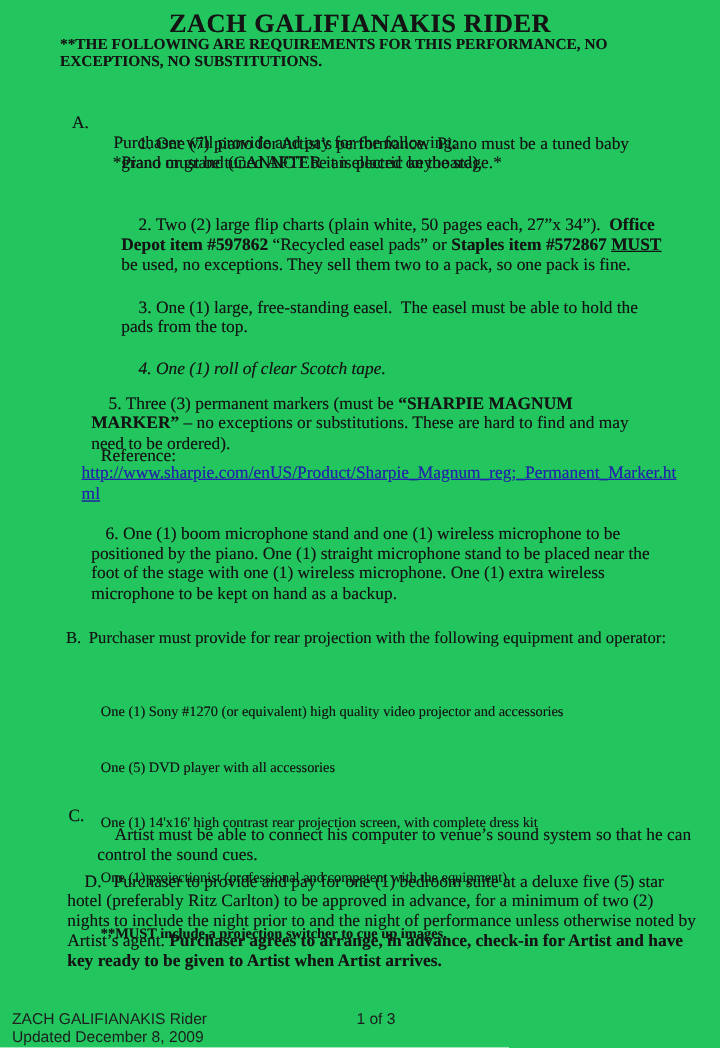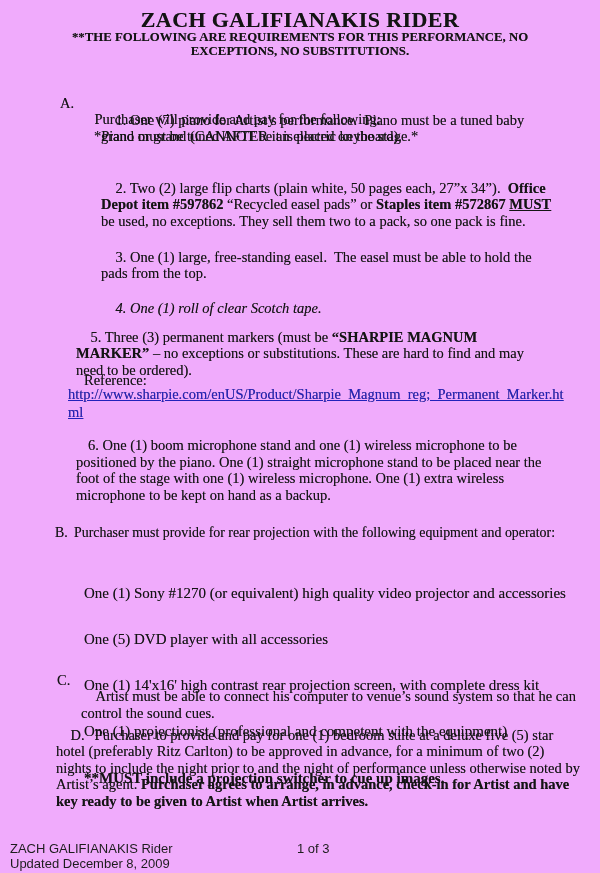--- a/index.html
+++ b/index.html
@@ -1,23 +1,23 @@
 <!DOCTYPE html>
 <html><head>
 <meta charset="utf-8">
 <style>
   html,body{margin:0;padding:0;background:#ffffff;}
   .page{
-    position:relative;width:600px;height:873px;background:#f0abfc;
+    position:relative;width:600px;height:873px;background:#22c55e;
     font-family:"Liberation Serif",serif;color:#141414;overflow:hidden;
     text-shadow:0 0 .4px rgba(30,30,30,.55);
   }
   .abs{position:absolute;}
   .doc-title{top:7px;left:0;width:600px;text-align:center;font-size:22px;font-weight:bold;letter-spacing:.4px;}
-  .doc-subtitle{top:31px;left:50px;width:500px;text-align:center;font-size:12.8px;font-weight:bold;line-height:13.8px;white-space:pre-wrap;}
+  .doc-subtitle{top:31px;left:50px;width:500px;font-size:12.8px;font-weight:bold;line-height:13.8px;white-space:pre-wrap;}
   .body-text{font-size:14.5px;line-height:16.6px;white-space:pre-wrap;}
   .sec-label{position:absolute;}
   .b{font-weight:bold;}
   .u{text-decoration:underline;}
   
   .sec-a-head{top:78px;left:80px;width:480px;}
   .sec-a-head .sec-label{left:-20px;}
   .hang{text-indent:-13px;}
   .item-1{top:95px;left:101px;width:452px;}
   .piano-note{top:128px;left:94px;width:480px;}
@@ -25,21 +25,21 @@
   .item-3{top:232px;left:101px;width:455px;}
   .item-4{top:283px;left:101px;width:455px;font-style:italic;}
   .item-5{top:312px;left:76px;width:476px;text-indent:12px;}
   .reference-line{top:372px;left:84px;width:480px;}
   .link-block{top:385px;left:68px;width:499px;}
   .doc-link{color:#2222bb;text-decoration:underline;word-break:break-all;font-size:14.5px;line-height:16.6px;}
   .item-6{top:437px;left:76px;width:492px;text-indent:12px;}
   
   .sec-b-head{top:525px;left:74px;white-space:nowrap;font-size:13.9px;}
   .sec-b-head .sec-label{left:-19px;}
-  .equip-list{top:555px;left:84px;width:500px;font-size:15px;line-height:15.4px;white-space:pre-wrap;}
+  .equip-list{top:555px;left:84px;width:500px;font-size:12px;line-height:15.4px;white-space:pre-wrap;}
   
   .sec-c{top:655px;left:81px;width:502px;}
   .sec-c .sec-label{left:-24px;}
   
   .sec-d{top:710px;left:56px;width:524px;}
   .sec-d .sec-label-inline{margin-right:10px;}
   
   .footer{font-family:"Liberation Sans",sans-serif;font-size:13px;line-height:15px;text-shadow:none;color:#1d1d1d;}
   .footer-left{top:841px;left:10px;width:280px;}
   .footer-page{top:841px;left:297px;width:100px;}

